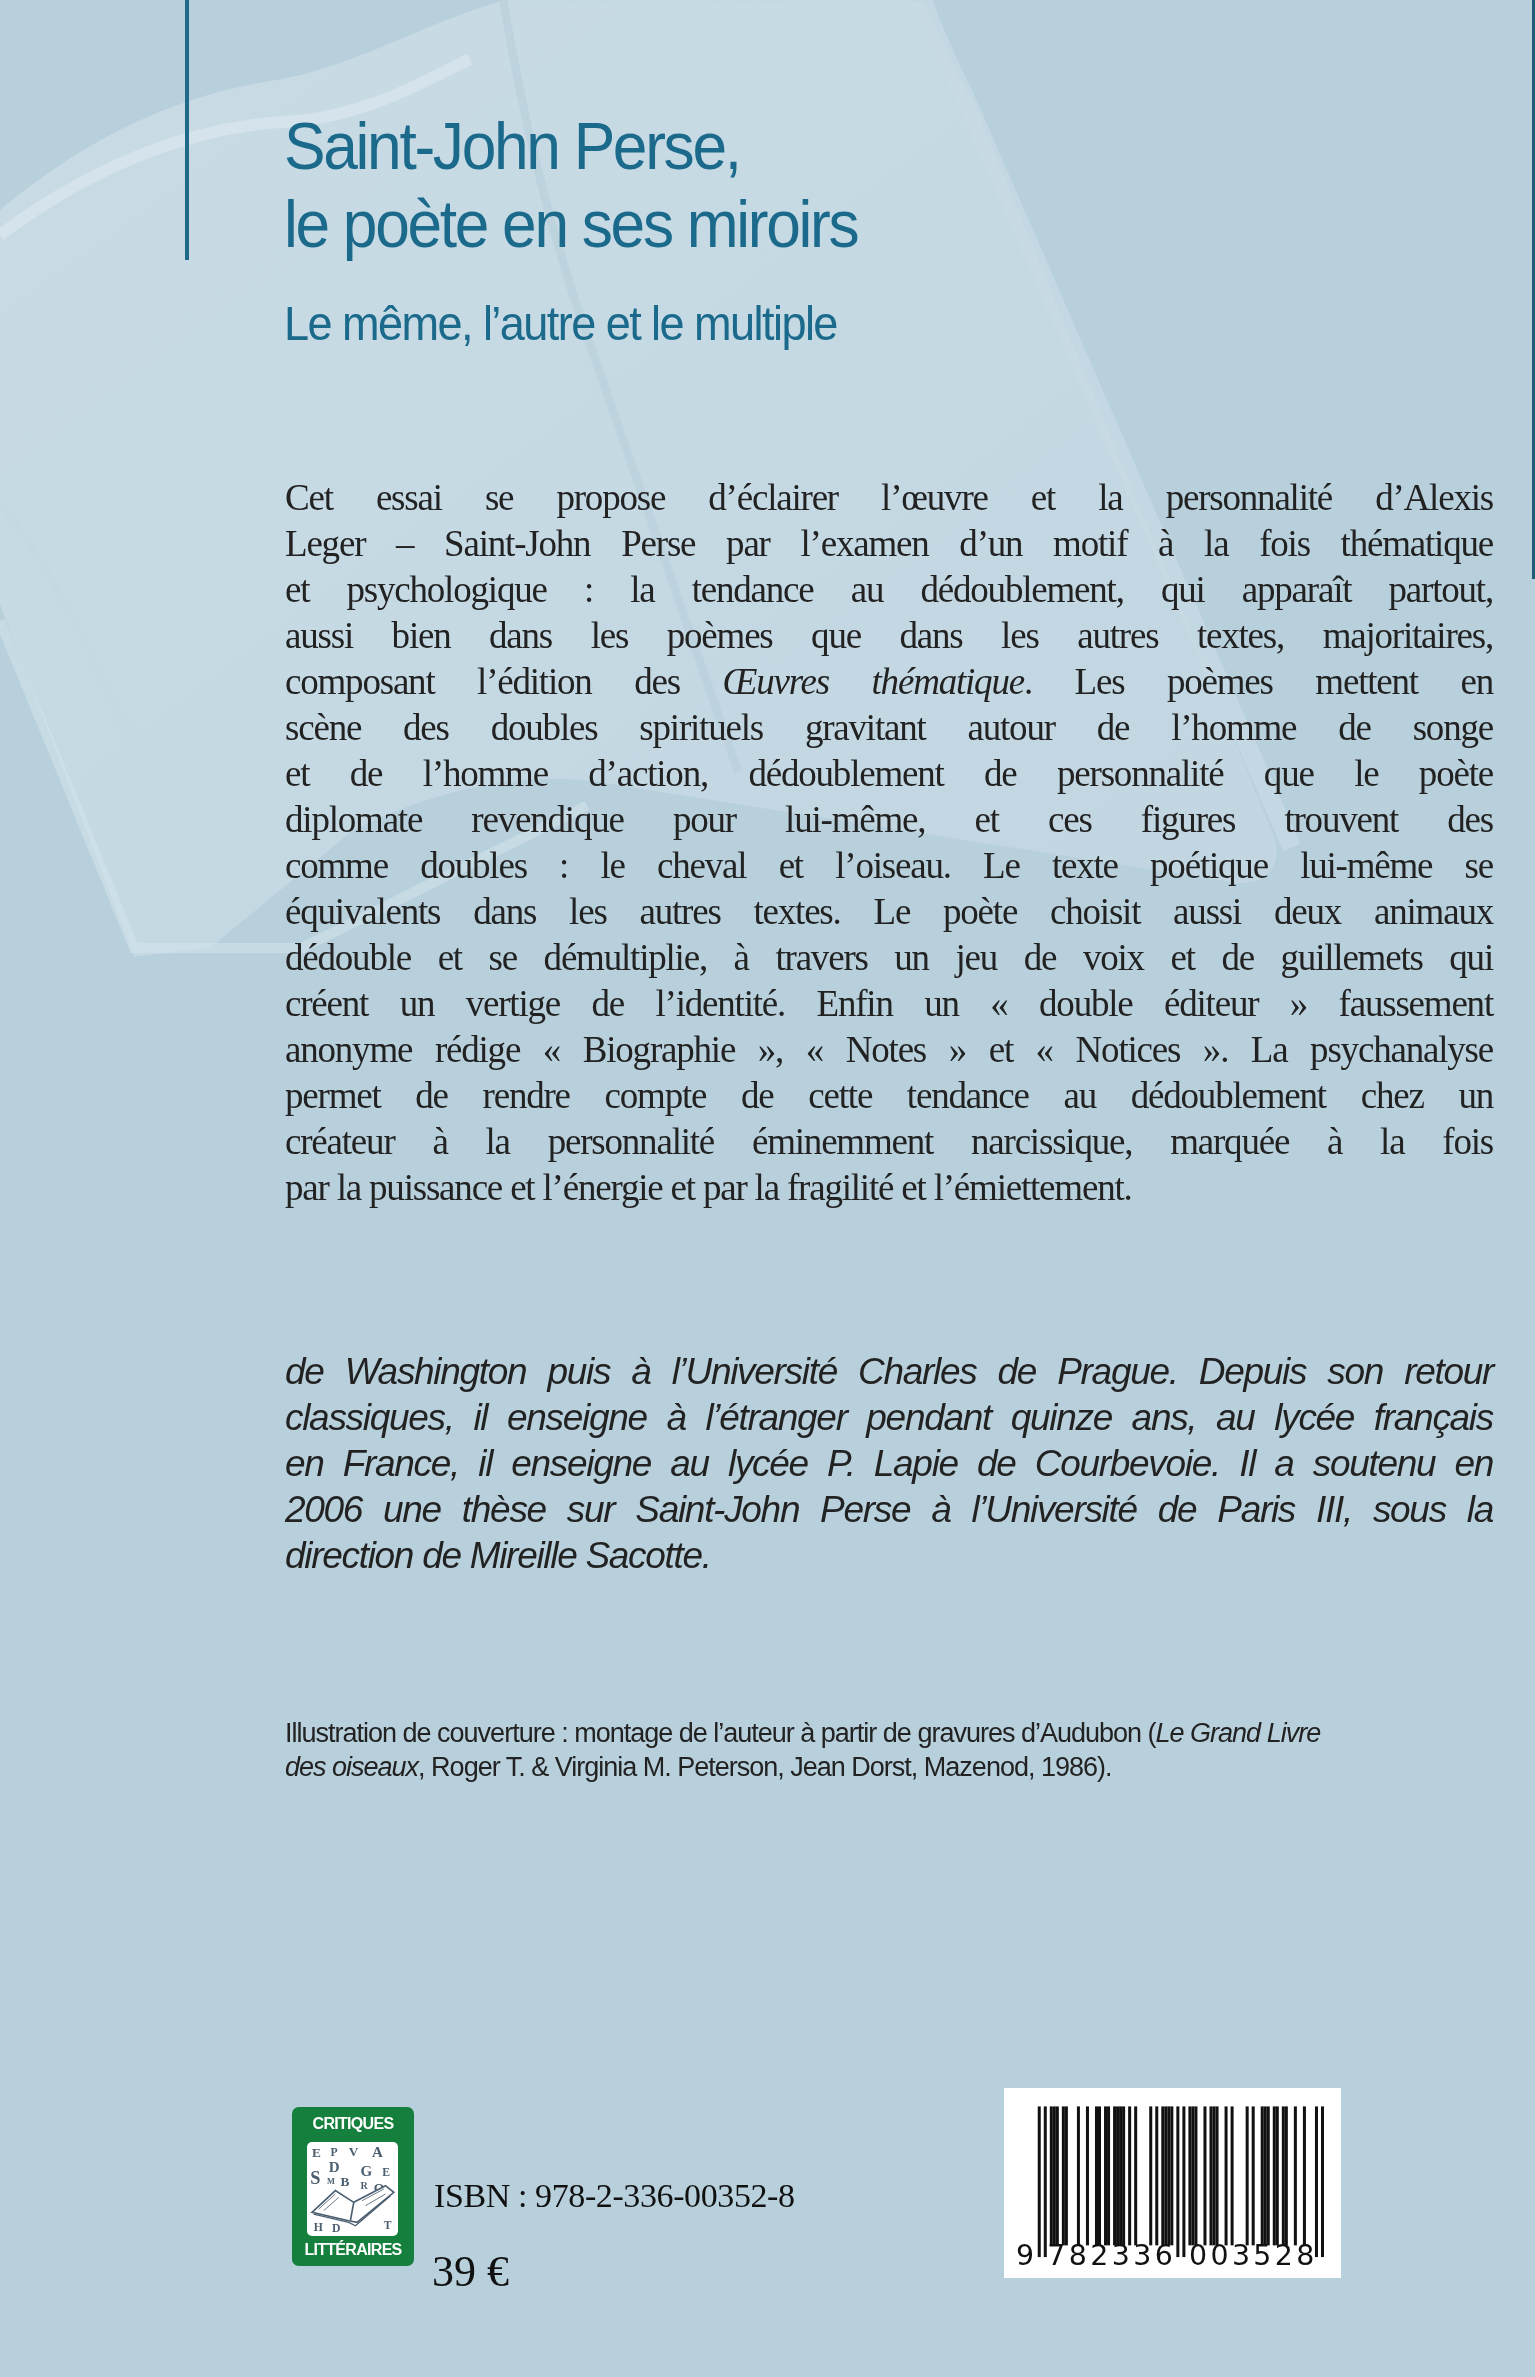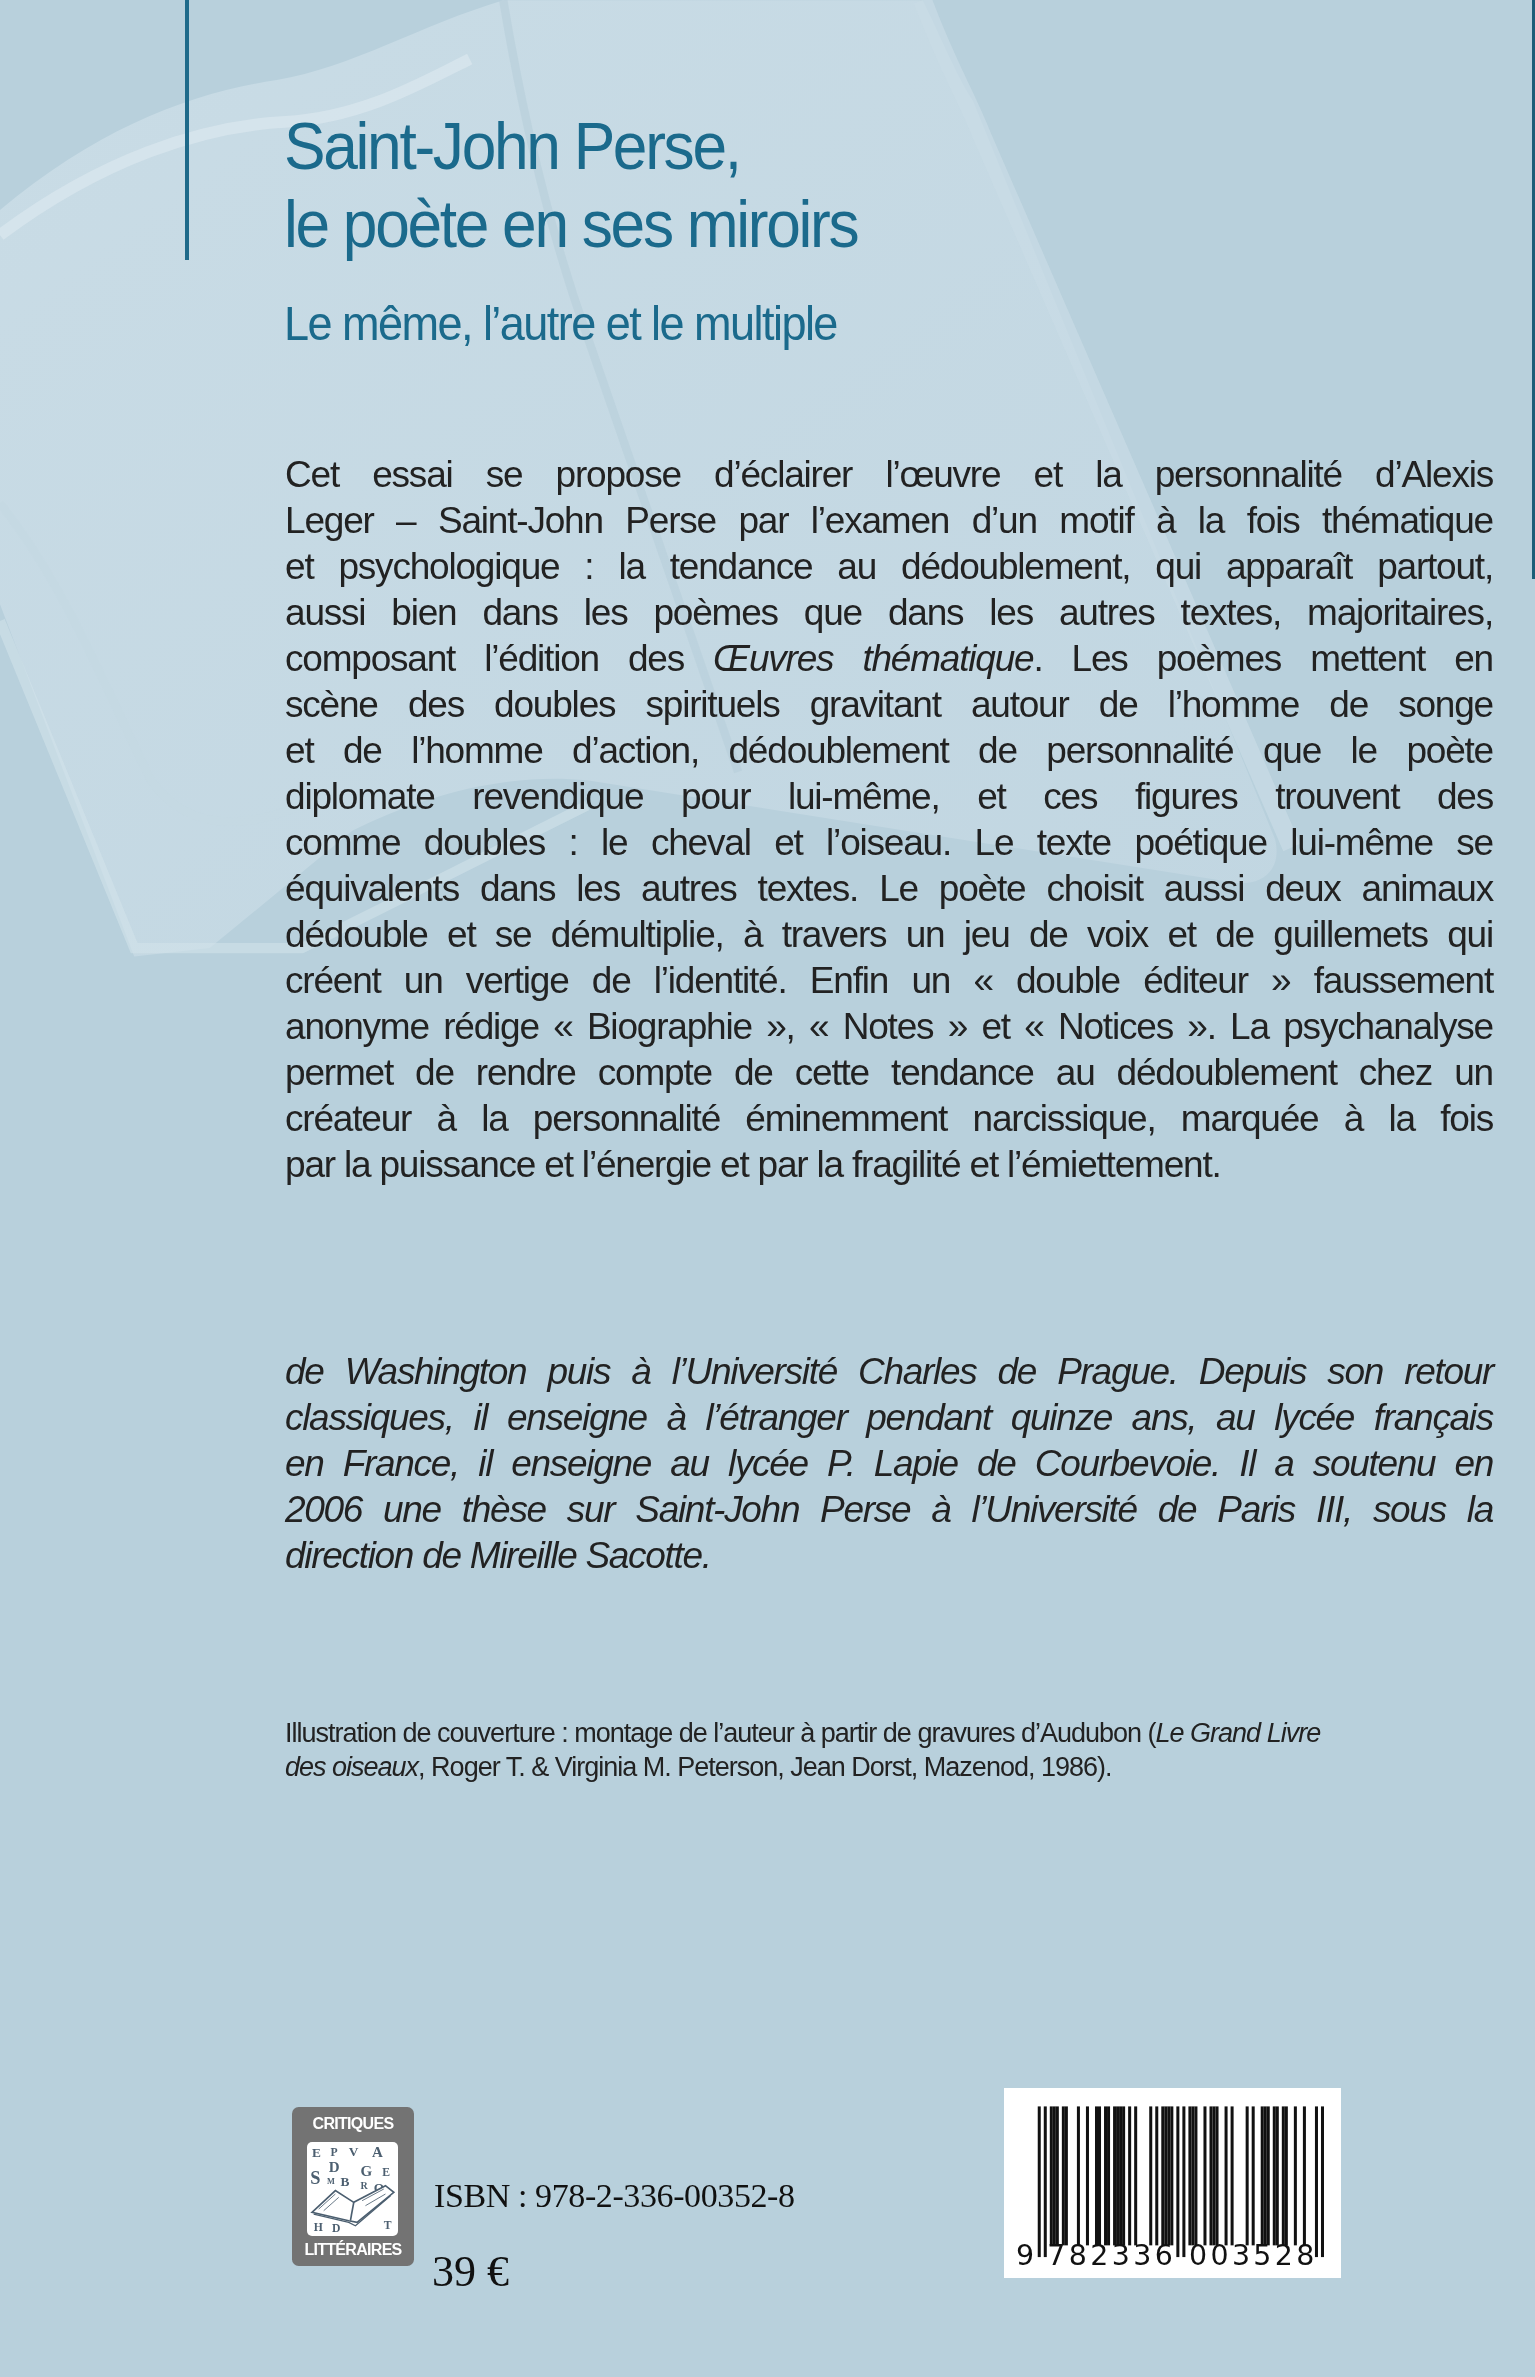--- a/index.html
+++ b/index.html
@@ -18,23 +18,23 @@
     letter-spacing: -2.5px; transform: scaleX(0.93); transform-origin: left top;
   }
   .title span { display: block; white-space: nowrap; }
   .subtitle {
     position: absolute; left: 284px; top: 294px; margin: 0; font-weight: normal;
     color: #1b6a8c; font-size: 49px; line-height: 59px; white-space: nowrap;
     letter-spacing: -1.7px; transform: scaleX(0.92); transform-origin: left top;
   }
 
   .blurb {
-    position: absolute; left: 285px; top: 452px; width: 1208px;
+    position: absolute; left: 285px; top: 475px; width: 1208px;
     font-size: 37px; line-height: 46px; color: #222;
-    text-align: justify; letter-spacing: -1.2px; word-spacing: 0px;
+    text-align: justify; letter-spacing: -1.2px; word-spacing: 0px; font-family: Liberation Serif, serif;
   }
   .blurb .line { display: block; text-align: justify; text-align-last: justify; white-space: nowrap; height: 46px; }
   .blurb .line.last { text-align-last: left; }
 
   .bio {
     position: absolute; left: 285px; top: 1349px; width: 1208px;
     font-size: 37px; line-height: 46px; color: #222; font-style: italic;
     letter-spacing: -1.3px;
   }
   .bio .line { display: block; text-align: justify; text-align-last: justify; white-space: nowrap; height: 46px; }
@@ -43,21 +43,21 @@
 
   .credit {
     position: absolute; left: 285px; top: 1716px; width: 1208px;
     font-size: 27px; line-height: 34px; color: #222; letter-spacing: -1px;
   }
   .credit .line { display: block; white-space: nowrap; }
   .credit em { font-style: italic; }
 
   .logo {
     position: absolute; left: 292px; top: 2107px; width: 122px; height: 159px;
-    background: #737373; border-radius: 6.7px; overflow: hidden;
+    background: #15803d; border-radius: 6.7px; overflow: hidden;
   }
   .logo .lt { position: absolute; left: 0; width: 122px; text-align: center; color: #fff;
     font-weight: bold; font-size: 16px; letter-spacing: -0.7px; }
   .logo .lt.top { top: 8.4px; }
   .logo .lt.bot { top: 134px; }
   .logo .art { position: absolute; left: 15px; top: 35px; width: 91px; height: 94px; background: #fff; border-radius: 5px; }
 
   .isbn {
     position: absolute; left: 434px; top: 2177px; white-space: nowrap;
     font-family: "Liberation Serif", serif; font-size: 34px; color: #111; letter-spacing: -0.4px;

